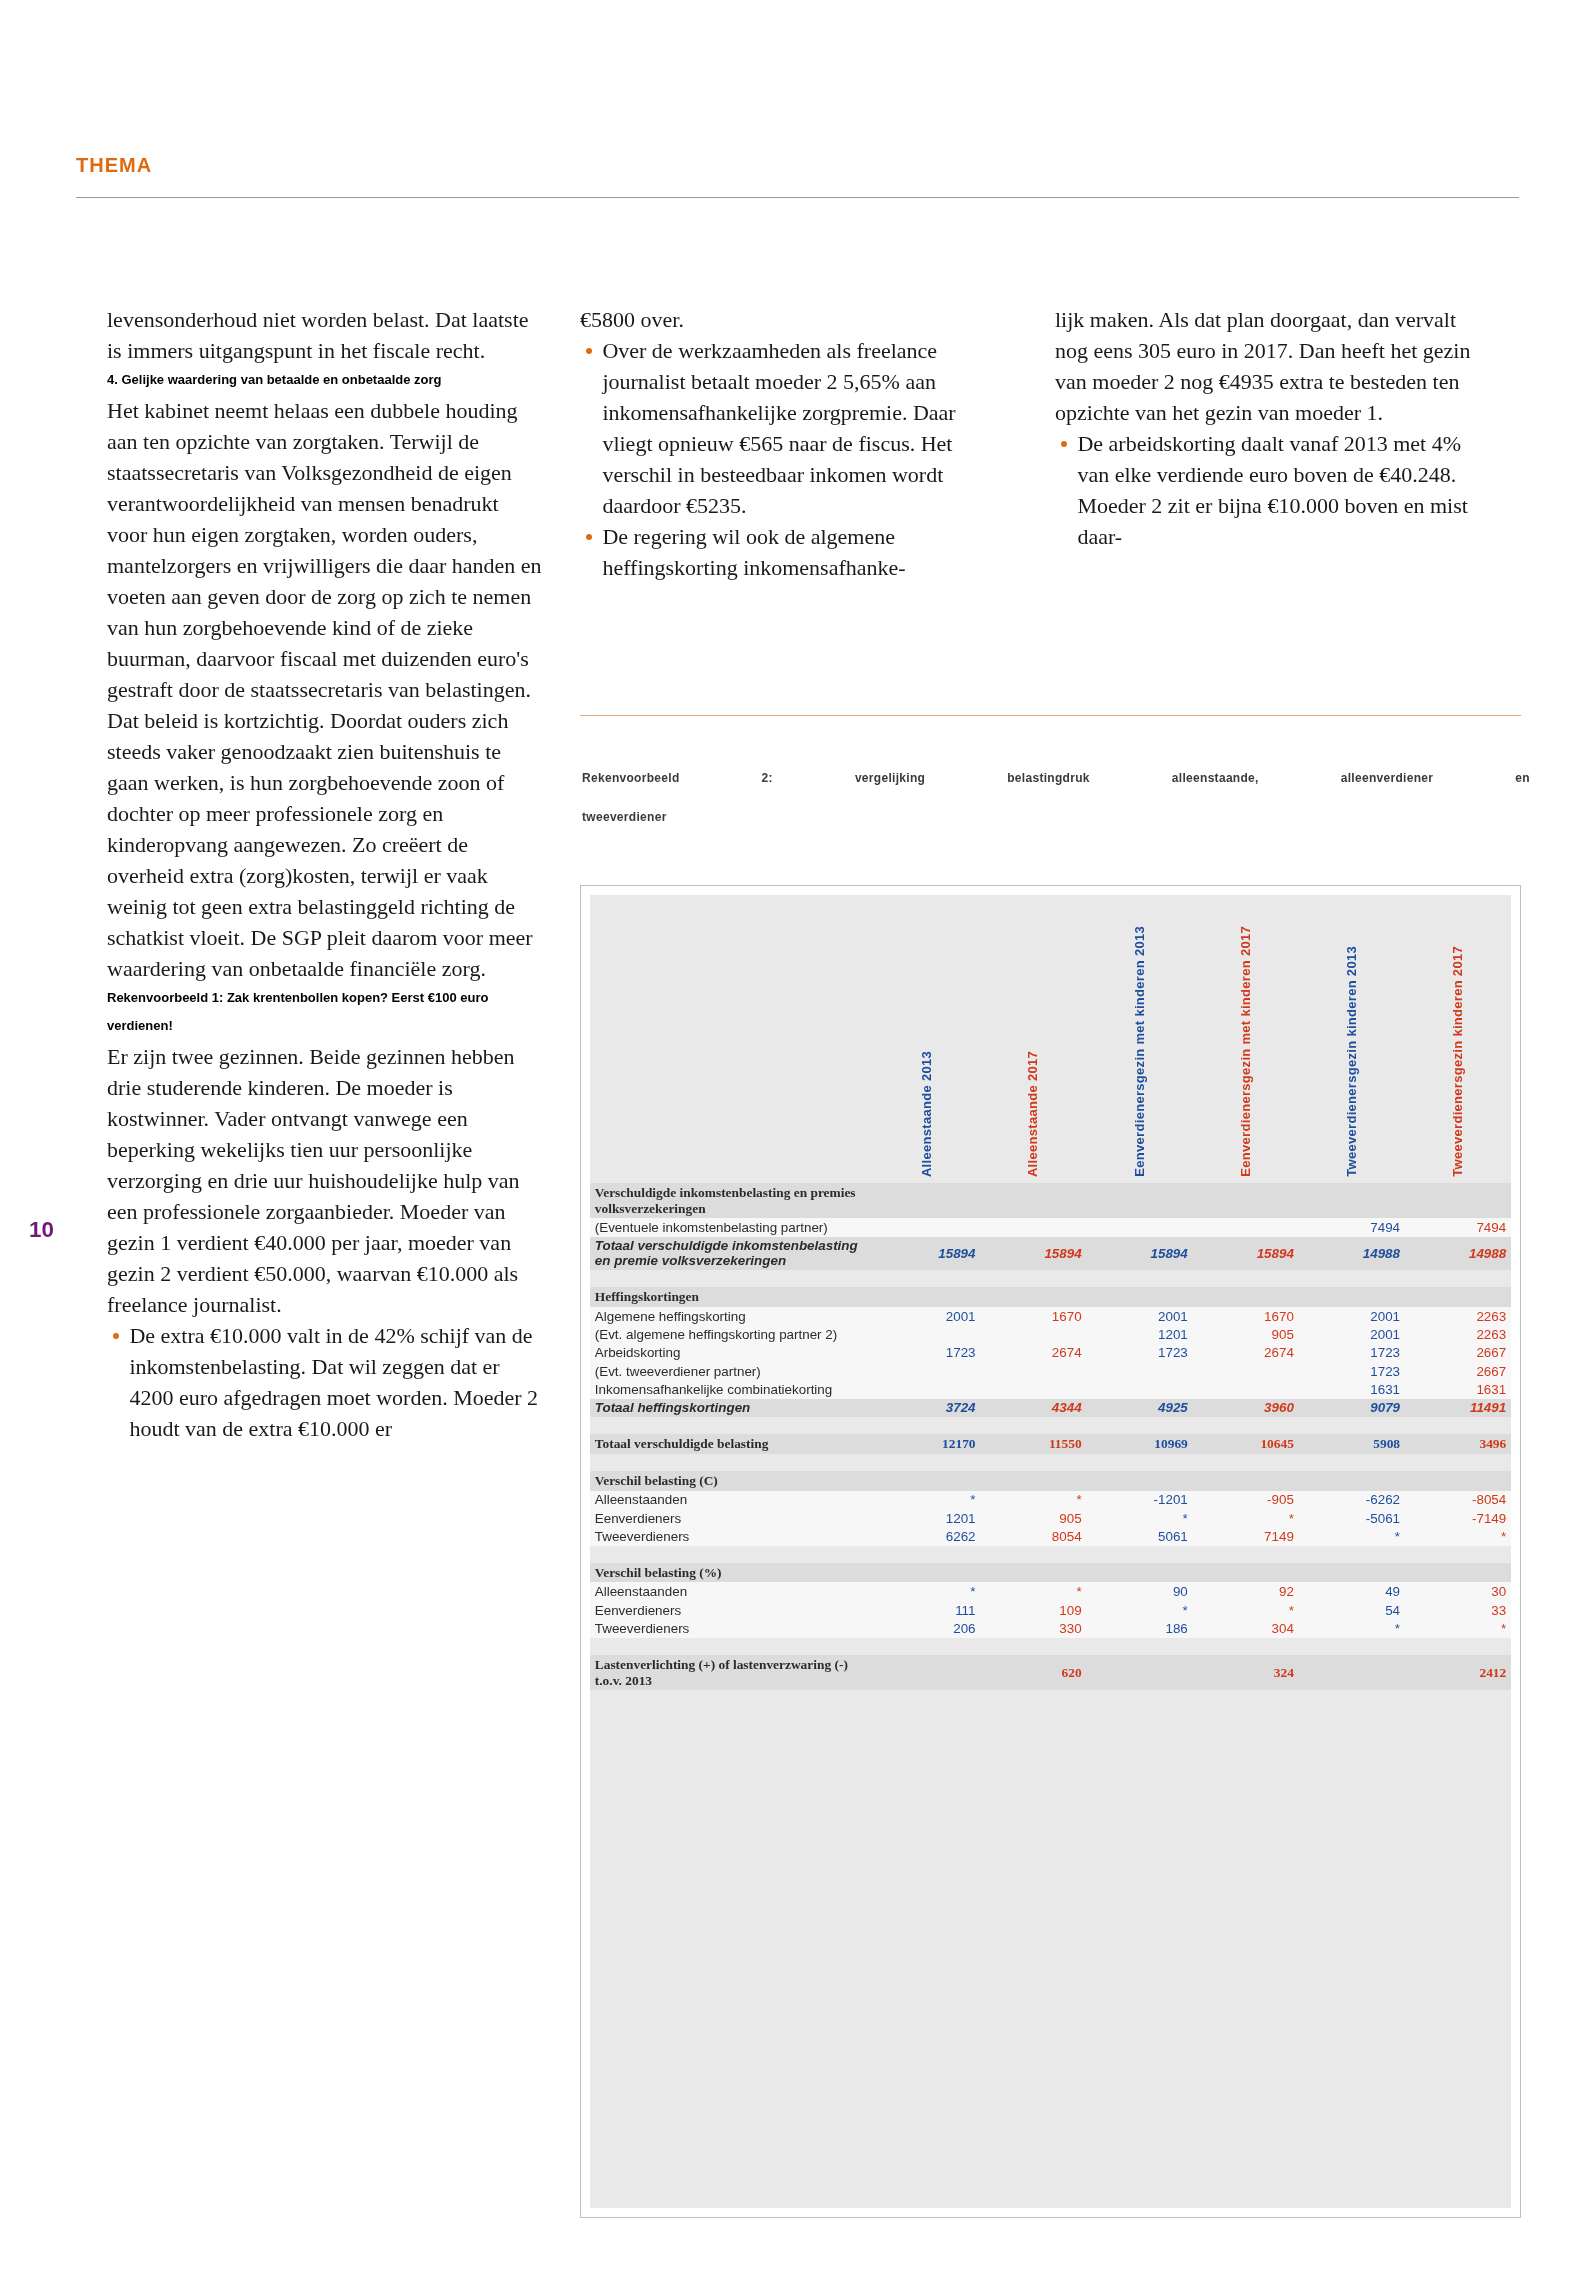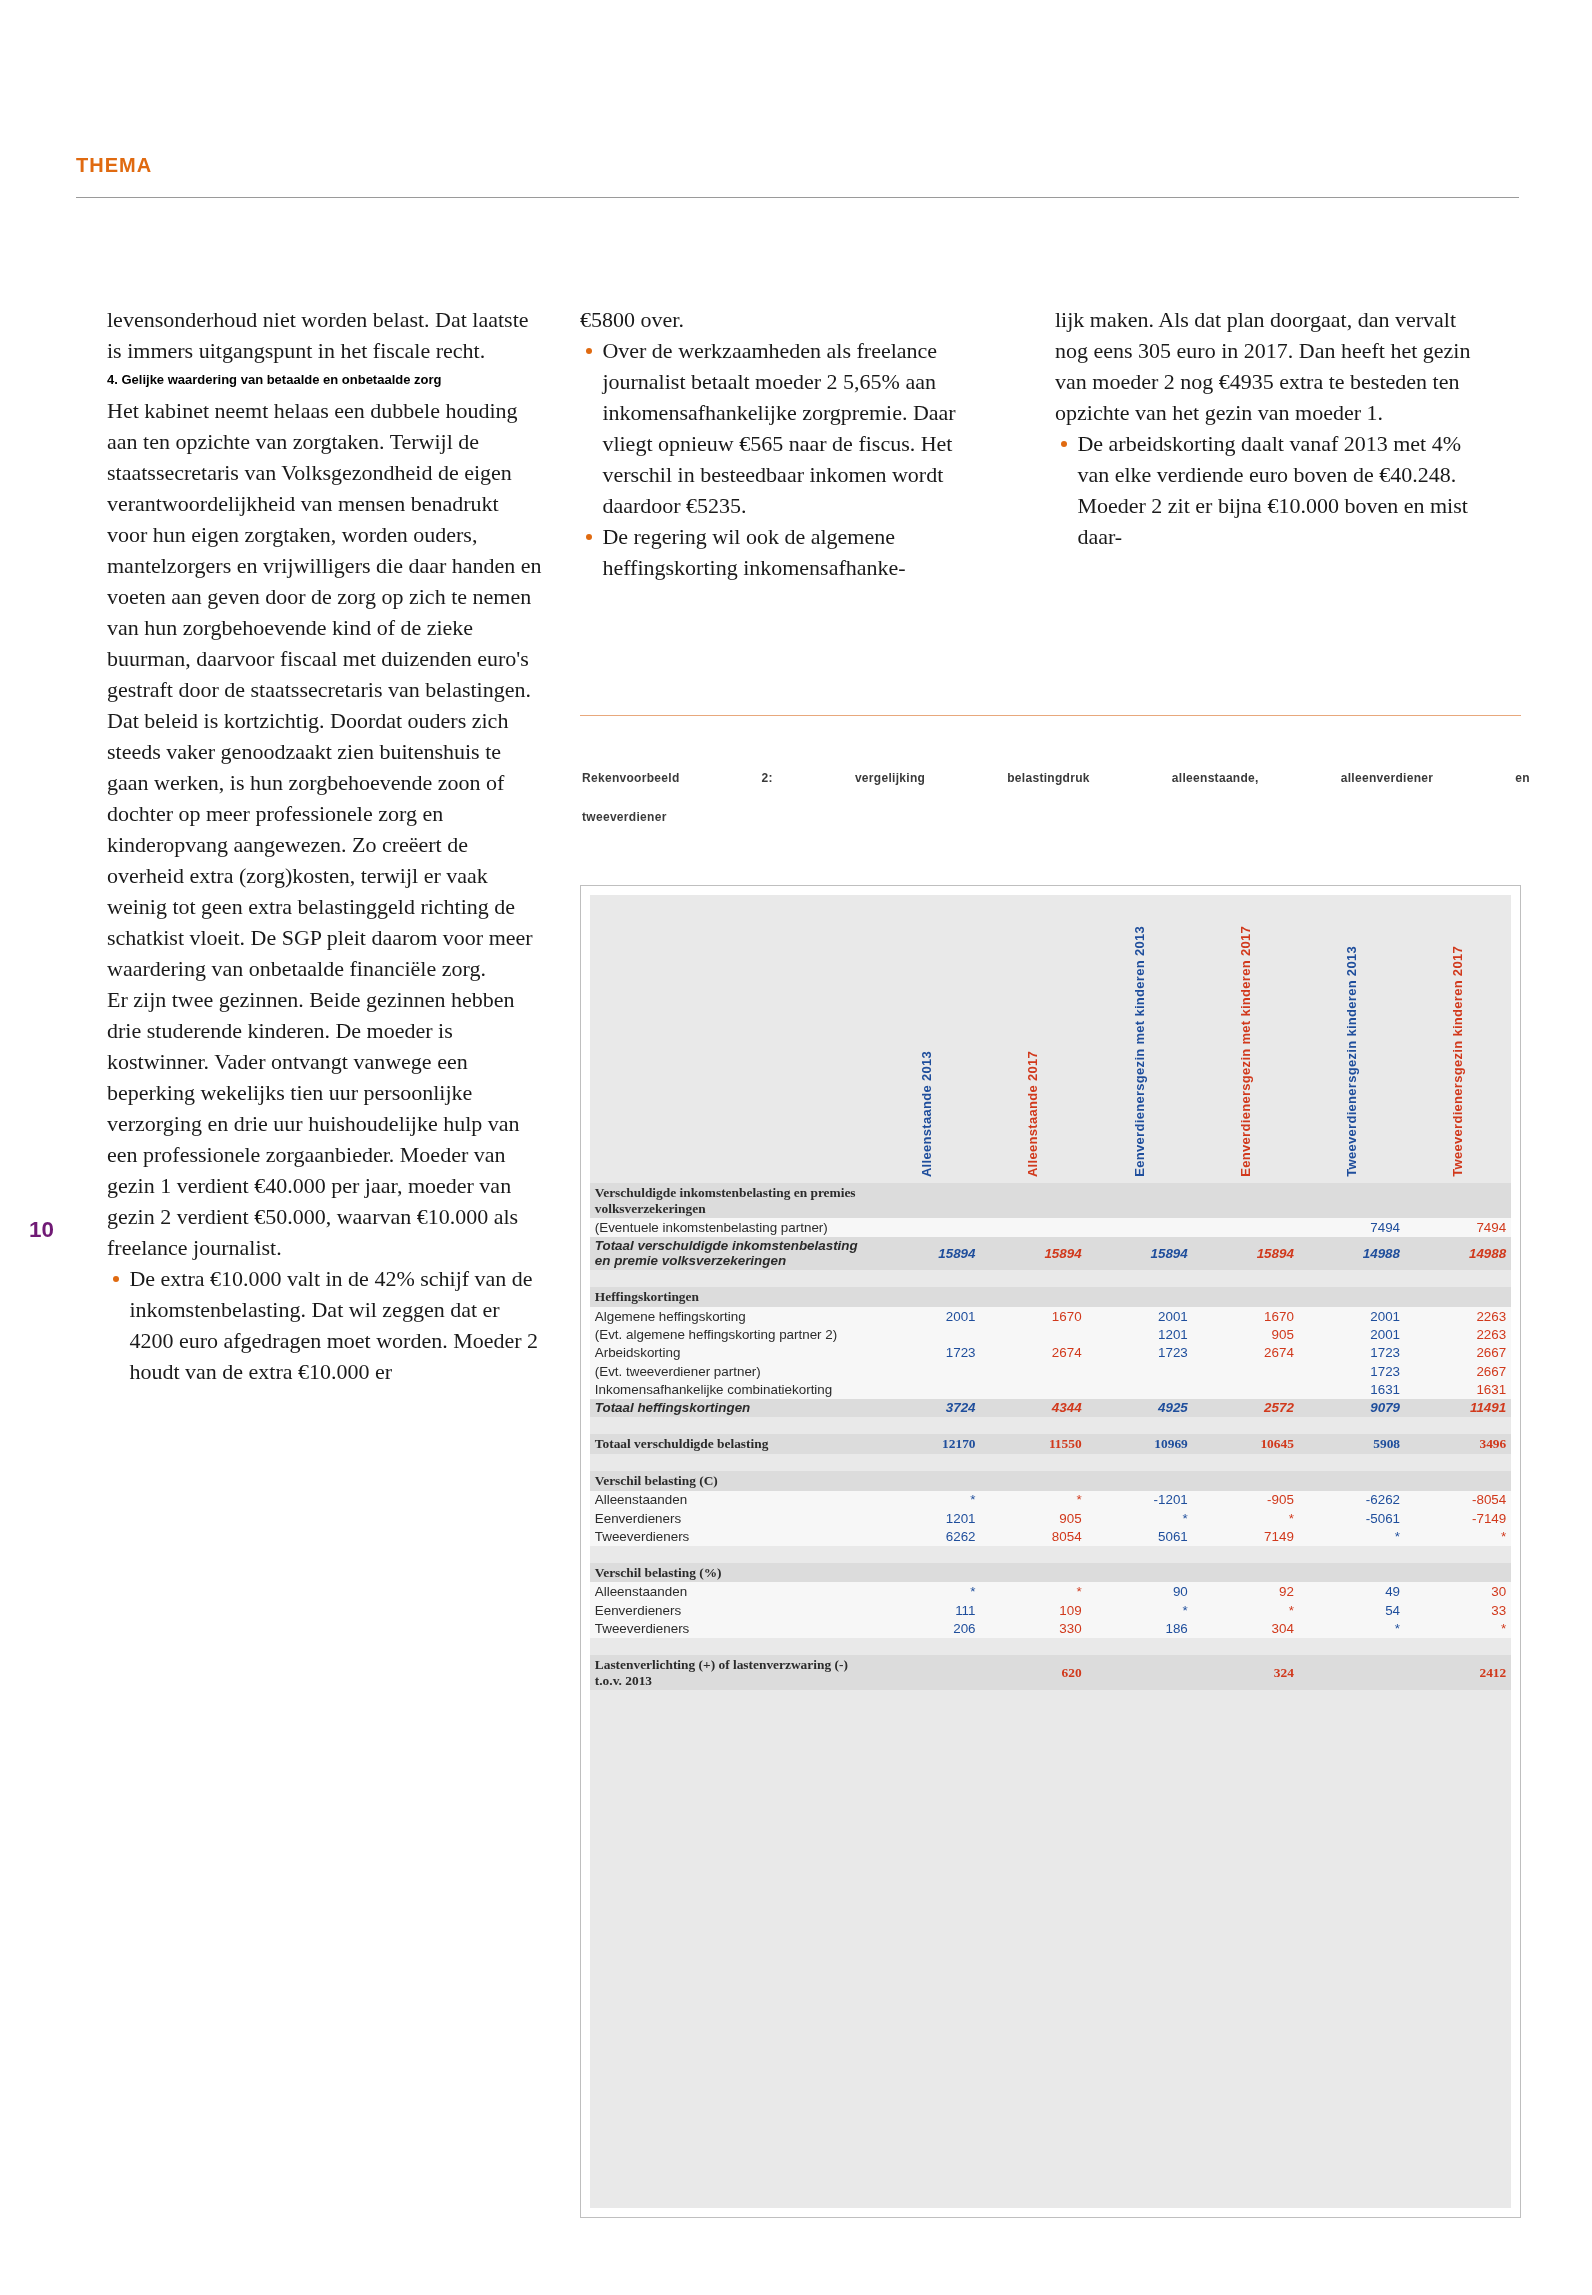--- a/index.html
+++ b/index.html
@@ -193,20 +193,21 @@
 <div class="page">
 
   <div class="header-label">THEMA</div>
   <div class="header-rule"></div>
   <div class="folio">10</div>
 
   <div class="col col1">
     <p class="para">levensonderhoud niet worden belast. Dat laatste is immers uitgangspunt in het fiscale recht.</p>
     <p class="subhead">4. Gelijke waardering van betaalde en onbetaalde zorg</p>
     <p class="para">Het kabinet neemt helaas een dubbele houding aan ten opzichte van zorgtaken. Terwijl de staatssecretaris van Volksgezondheid de eigen verantwoordelijkheid van mensen benadrukt voor hun eigen zorgtaken, worden ouders, mantelzorgers en vrijwilligers die daar handen en voeten aan geven door de zorg op zich te nemen van hun zorgbehoevende kind of de zieke buurman, daarvoor fiscaal met duizenden euro's gestraft door de staatssecretaris van belastingen. Dat beleid is kortzichtig. Doordat ouders zich steeds vaker genoodzaakt zien buitenshuis te gaan werken, is hun zorgbehoevende zoon of dochter op meer professionele zorg en kinderopvang aangewezen. Zo creëert de overheid extra (zorg)kosten, terwijl er vaak weinig tot geen extra belastinggeld richting de schatkist vloeit. De SGP pleit daarom voor meer waardering van onbetaalde financiële zorg.</p>
+    <p class="subhead">Rekenvoorbeeld 1: Zak krentenbollen kopen? Eerst €100 euro verdienen!</p>
     <p class="para">Er zijn twee gezinnen. Beide gezinnen hebben drie studerende kinderen. De moeder is kostwinner. Vader ontvangt vanwege een beperking wekelijks tien uur persoonlijke verzorging en drie uur huishoudelijke hulp van een professionele zorgaanbieder. Moeder van gezin 1 verdient €40.000 per jaar, moeder van gezin 2 verdient €50.000, waarvan €10.000 als freelance journalist.</p>
     <ul class="bullets">
       <li>De extra €10.000 valt in de 42% schijf van de inkomstenbelasting. Dat wil zeggen dat er 4200 euro afgedragen moet worden. Moeder 2 houdt van de extra €10.000 er</li>
     </ul>
   </div>
 
   <div class="col col2">
     <p class="para">€5800 over.</p>
     <ul class="bullets">
       <li>Over de werkzaamheden als freelance journalist betaalt moeder 2 5,65% aan inkomensafhankelijke zorgpremie. Daar vliegt opnieuw €565 naar de fiscus. Het verschil in besteedbaar inkomen wordt daardoor €5235.</li>
@@ -362,21 +363,21 @@
           <td class="num blue"></td>
           <td class="num red"></td>
           <td class="num blue">1631</td>
           <td class="num red">1631</td>
         </tr>
         <tr class="row-grey">
           <td class="lbl ital">Totaal heffingskortingen</td>
           <td class="num ital blue">3724</td>
           <td class="num ital red">4344</td>
           <td class="num ital blue">4925</td>
-          <td class="num ital red">2572</td>
+          <td class="num ital red">3960</td>
           <td class="num ital blue">9079</td>
           <td class="num ital red">11491</td>
         </tr>
 
         <tr class="row-blank">
               <td colspan="7"></td>
             </tr>
 
         <tr class="row-grey">
           <td class="lbl bold">Totaal verschuldigde belasting</td>

